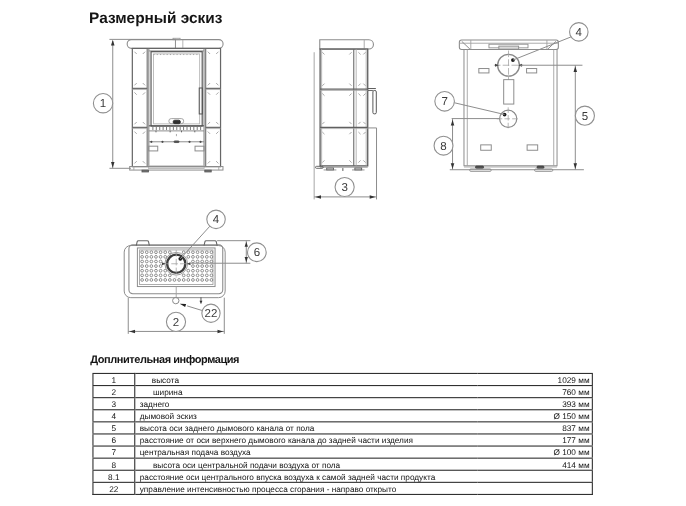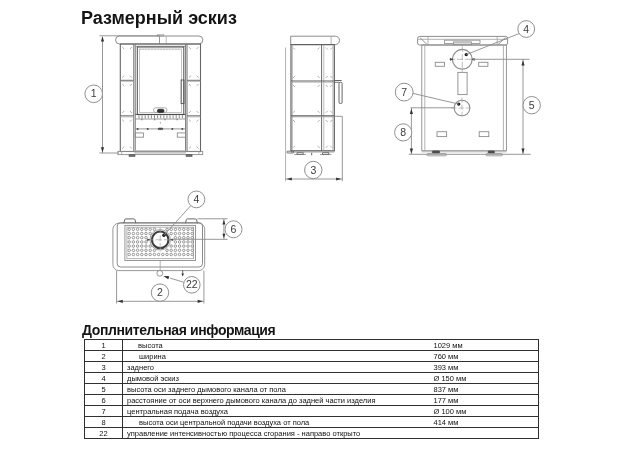--- a/index.html
+++ b/index.html
@@ -1,26 +1,26 @@
 <!DOCTYPE html>
 <html><head>
 <meta charset="utf-8">
 <style>
 html,body{margin:0;padding:0;width:624px;height:460px;background:#ffffff;overflow:hidden;
 font-family:"Liberation Sans",sans-serif;}
 .abs{position:absolute;}
 td{border:none;border-top:1px solid #303030;font-size:7.5px;color:#111;padding:0;vertical-align:middle;}
 td.n{border-right:1px solid #303030;text-align:center;}
-td.v{text-align:left;padding-right:2px;}
+td.v{text-align:right;padding-right:2px;}
 table{border-collapse:collapse;table-layout:fixed;border:1px solid #303030;}
 </style>
 </head>
 <body style="filter:grayscale(1);">
 
-<div class="abs" style="left:81px;top:8px;font-size:18px;font-weight:bold;color:#141414;letter-spacing:0px;">Размерный эскиз</div>
+<div class="abs" style="left:81px;top:8px;font-size:14px;font-weight:bold;color:#141414;letter-spacing:0px;">Размерный эскиз</div>
 
 <svg class="abs" style="left:0;top:0" width="624" height="316" viewBox="0 0 624 316" fill="none">
 
 <g>
 <rect x="115.6" y="36.0" width="87.2" height="8.0" rx="3.9" stroke="#8c8c8c" stroke-width="1.0" fill="none"></rect>
 <line x1="159.5" y1="36.2" x2="159.5" y2="43.8" stroke="#8c8c8c" stroke-width="0.9"></line>
 <line x1="166.2" y1="36.2" x2="166.2" y2="43.8" stroke="#a0a0a0" stroke-width="0.7"></line>
 <rect x="157.3" y="34.8" width="6.4" height="1.3" stroke="#9a9a9a" stroke-width="0.8" fill="none"></rect>
 </g>
 
@@ -464,21 +464,21 @@
 <line x1="197.4" y1="218.8" x2="227.6" y2="218.8" stroke="#8c8c8c" stroke-width="0.9"></line>
 <line x1="172.9" y1="239.3" x2="227.6" y2="239.3" stroke="#8c8c8c" stroke-width="0.9"></line>
 <line x1="223.9" y1="218.8" x2="223.9" y2="239.3" stroke="#8c8c8c" stroke-width="0.9"></line>
 <path d="M223.9,219.8 L225.4,224.4 L222.4,224.4 Z" fill="#333333"></path>
 <path d="M223.9,238.3 L222.4,233.7 L225.4,233.7 Z" fill="#333333"></path>
 <circle cx="233.5" cy="229.3" r="8.5" stroke="#909090" stroke-width="1" fill="#fff"></circle>
       <text x="233.5" y="232.97500000000002" font-size="10.5" fill="#3a3a3a" text-anchor="middle" font-family="Liberation Sans, sans-serif">6</text>
 </g>
 </svg>
 
-<div class="abs" style="left:82px;top:322px;font-size:14px;font-weight:bold;color:#141414;letter-spacing:-0.4px;">Доплнительная информация</div>
+<div class="abs" style="left:82px;top:322px;font-size:10px;font-weight:bold;color:#141414;letter-spacing:-0.4px;">Доплнительная информация</div>
 
 <table class="abs" style="left:84px;top:339px;width:454px;">
 <colgroup>
       <col style="width:38px">
       <col style="width:311px">
       <col style="width:105px">
     </colgroup>
 <tbody>
       <tr style="height:11px">
         <td class="n">1</td>
@@ -514,18 +514,23 @@
         <td class="n">7</td>
         <td style="padding-left:4px">центральная подача воздуха</td>
         <td class="v">Ø 100 мм</td>
       </tr>
 <tr style="height:11px">
         <td class="n">8</td>
         <td style="padding-left:16px">высота оси центральной подачи воздуха от пола</td>
         <td class="v">414 мм</td>
       </tr>
 <tr style="height:11px">
+        <td class="n">8.1</td>
+        <td style="padding-left:4px">расстояние оси центрального впуска воздуха к самой задней части продукта</td>
+        <td class="v"></td>
+      </tr>
+<tr style="height:11px">
         <td class="n">22</td>
         <td style="padding-left:4px">управление интенсивностью процесса сгорания - направо открыто</td>
         <td class="v"></td>
       </tr>
 </tbody>
   </table>
 
 </body></html>

